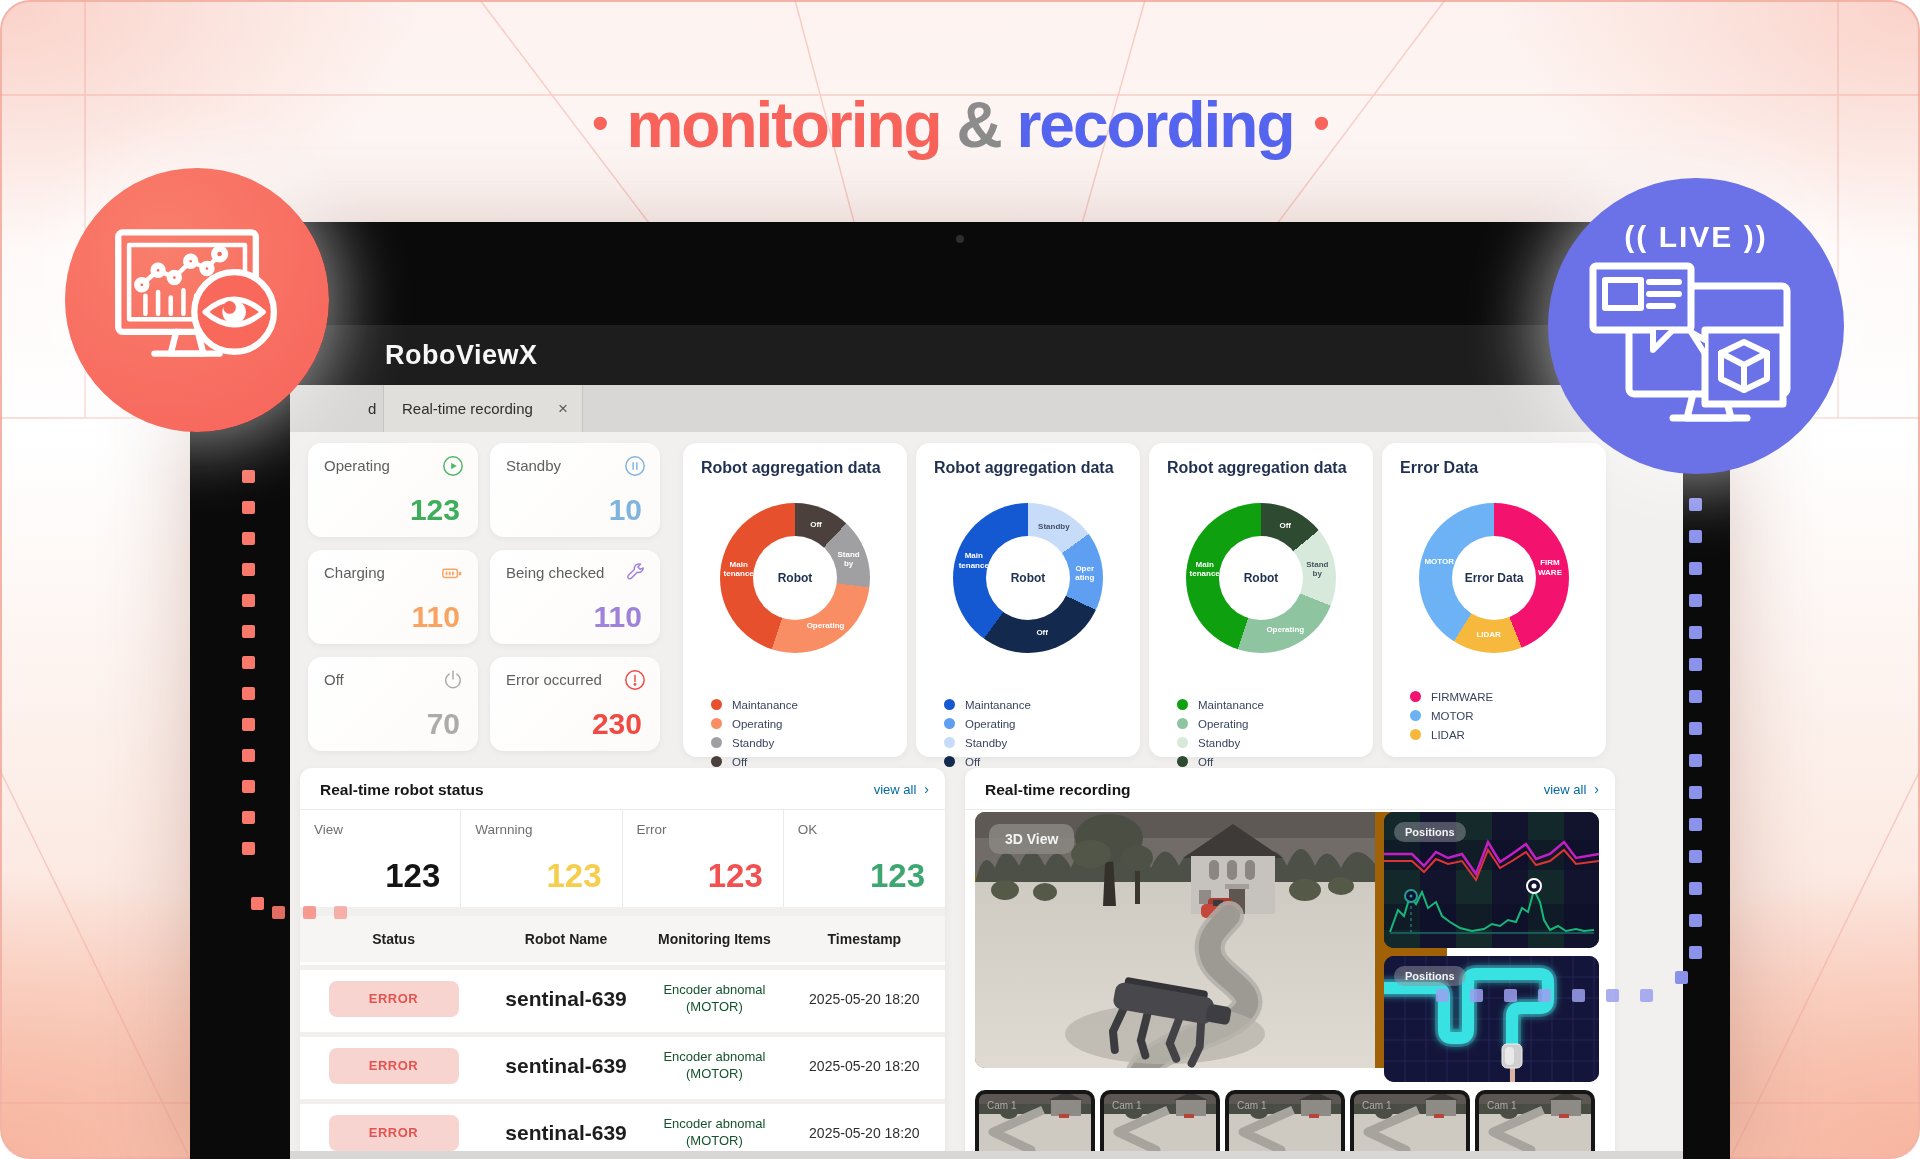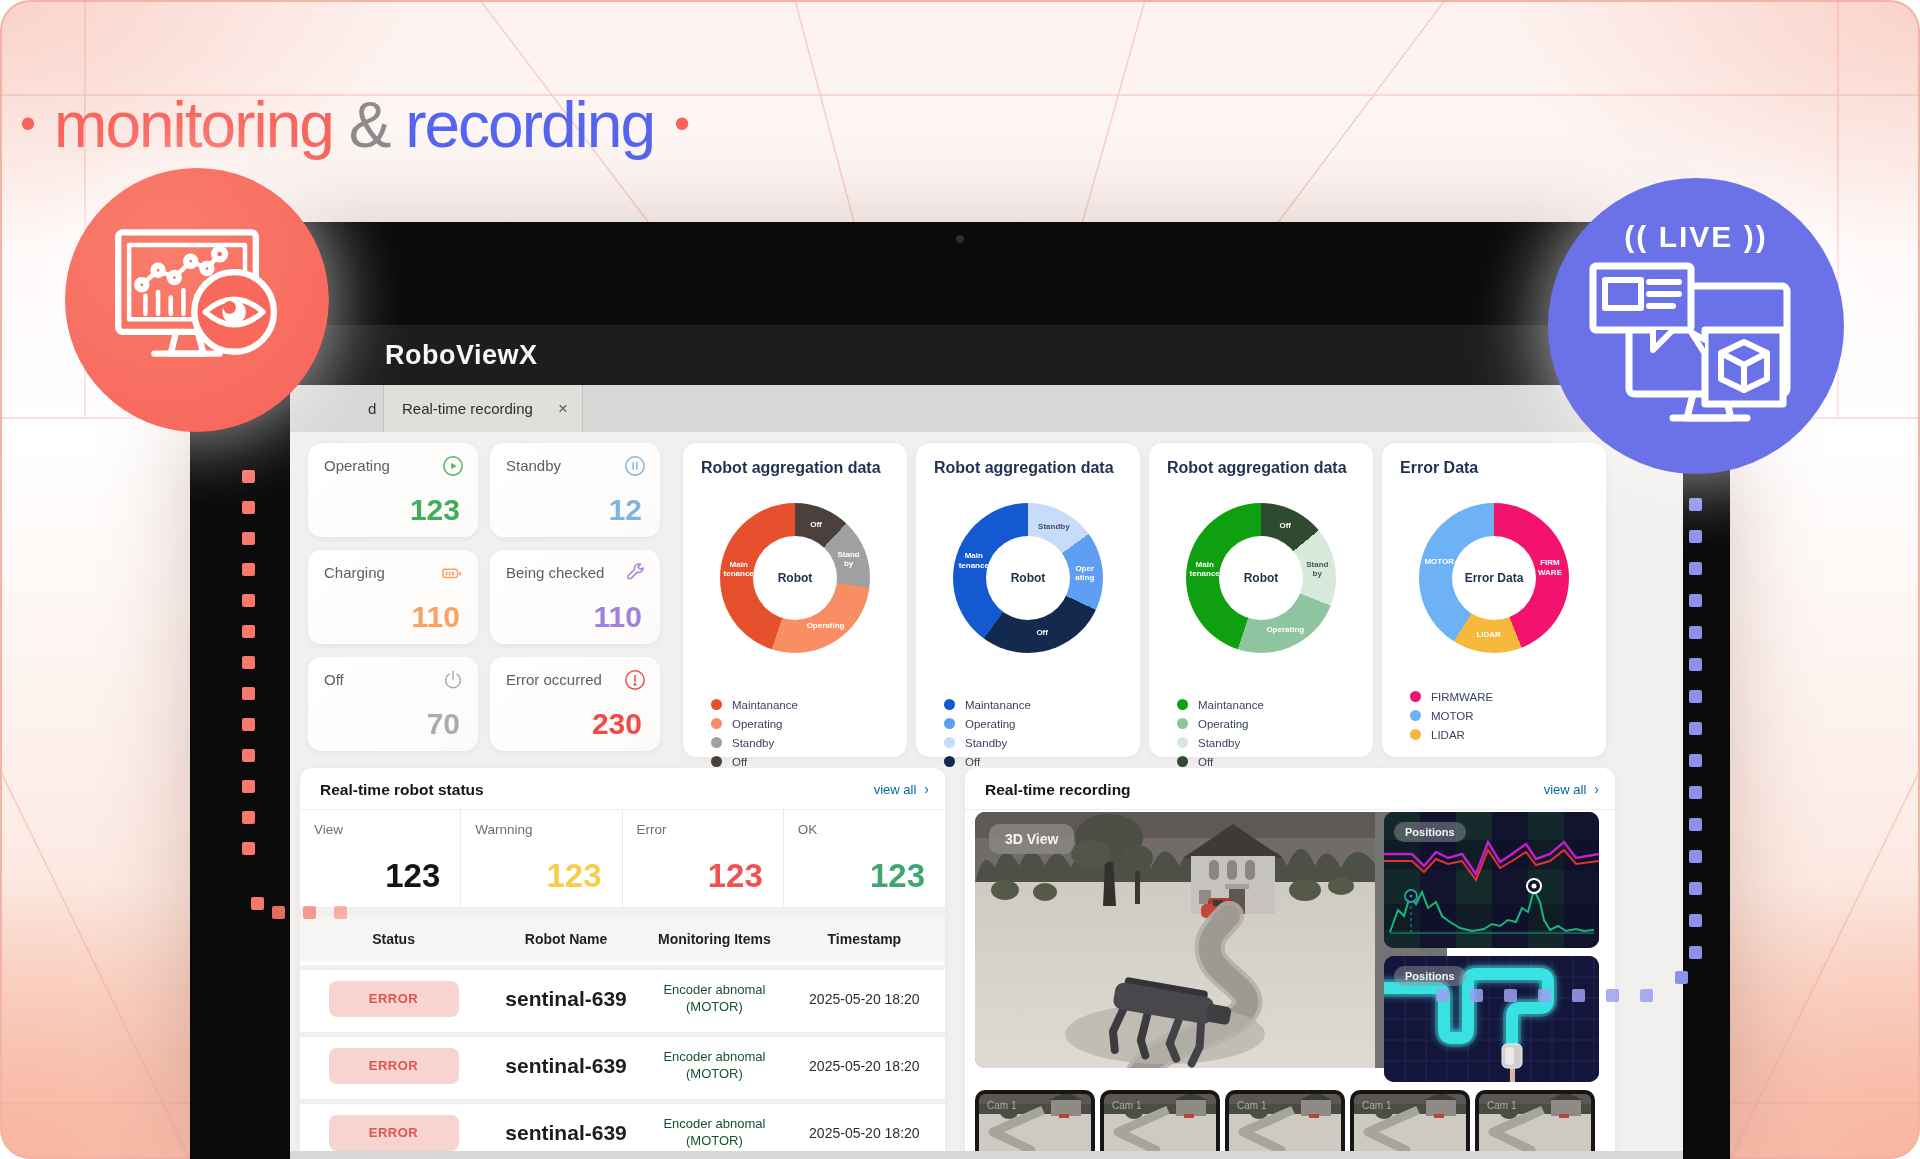--- a/index.html
+++ b/index.html
@@ -6,22 +6,22 @@
 body{width:1920px;height:1159px;font-family:"Liberation Sans",sans-serif;background:#fff}
 .canvas{position:relative;width:1920px;height:1159px;overflow:hidden;border-radius:30px;
  box-shadow:inset 0 0 0 2px #F3B3A7;
  background:
   radial-gradient(900px 520px at 0% 100%, #F7B59F 0%, rgba(247,181,159,0) 55%),
   radial-gradient(900px 520px at 100% 100%, #F7B59F 0%, rgba(247,181,159,0) 55%),
   radial-gradient(700px 420px at 0% 0%, #FAD2C9 0%, rgba(250,210,201,0) 60%),
   radial-gradient(700px 420px at 100% 0%, #FAD2C9 0%, rgba(250,210,201,0) 60%),
   linear-gradient(180deg,#FDF2EF 0%,#FFFFFF 38%,#FCEAE3 75%,#F9CEBE 100%);}
 .gridlines{position:absolute;inset:0;z-index:1}
-.page-title{position:absolute;top:88px;left:0;right:0;z-index:2;
- font-size:64px;font-weight:normal;letter-spacing:-2px;white-space:nowrap}
+.page-title{position:absolute;top:88px;left:0;right:0;text-align:center;z-index:2;
+ font-size:64px;font-weight:bold;letter-spacing:-2px;white-space:nowrap}
 .page-title .dot{font-size:46px;position:relative;top:-8px;margin:0 20px}
 
 .laptop{position:absolute;left:190px;top:222px;width:1540px;height:937px;z-index:10;
  background:#0A0A0A;border-radius:26px 26px 0 0;box-shadow:0 0 90px rgba(130,70,50,.28)}
 .camera{position:absolute;top:13px;left:766px;width:8px;height:8px;border-radius:50%;background:#2E2E2E}
 .screen{position:absolute;left:100px;right:47px;top:103px;bottom:0;background:#F1F0EE;overflow:hidden}
 .app-header{position:absolute;left:0;top:0;width:100%;height:68px;background:#1D1D1D}
 .app-header .logo{position:absolute;left:95px;top:0;line-height:60px;color:#F7F7F7;font-size:27px;font-weight:bold;letter-spacing:.5px}
 .tab-bar{position:absolute;left:0;top:60px;width:100%;height:47px;background:#D8D7D5}
 .tab-partial{position:absolute;left:78px;top:0;line-height:47px;font-size:15px;color:#2E2E2E}
@@ -62,21 +62,21 @@
 .tgap{position:absolute;left:0;top:140px;width:100%;height:8px;background:#F1F0EE}
 .thead{position:absolute;left:0;top:148px;width:100%;height:46px;background:#F6F5F3;display:grid;grid-template-columns:29% 24.5% 21.5% 25%;align-items:center}
 .thead div{text-align:center;font-size:14px;font-weight:bold;color:#1F1F1F}
 .trow{position:absolute;left:0;width:100%;height:62px;background:#fff;display:grid;grid-template-columns:29% 24.5% 21.5% 25%;align-items:center;border-top:5px solid #F1F0EE}
 .trow .cell{text-align:center}
 .badge-error{display:inline-block;width:130px;height:36px;line-height:36px;border-radius:8px;background:#F8D4D1;color:#E25450;font-size:13px;font-weight:bold;letter-spacing:.5px}
 .rname{font-size:21px;font-weight:bold;color:#1D1D1D}
 .ritem{font-size:13px;color:#14532d;line-height:1.25}
 .rtime{font-size:14px;color:#2E2E2E}
 
-.scene{position:absolute;left:10px;top:44px;width:472px;height:256px;border-radius:10px;overflow:hidden;background:#737373}
+.scene{position:absolute;left:10px;top:44px;width:472px;height:256px;border-radius:10px;overflow:hidden;background:#a16207}
 .chip{position:absolute;background:rgba(140,138,132,.8);color:#F4F4F2;font-weight:bold;border-radius:10px}
 .chip-3d{left:14px;top:12px;font-size:14px;padding:7px 16px}
 .chip-pos{left:10px;top:10px;font-size:11px;padding:4px 11px;background:rgba(145,145,155,.5);z-index:3}
 .posi{position:absolute;left:419px;width:215px;border-radius:10px;overflow:hidden}
 .posi1{top:44px;height:136px;background:#12142E}
 .posi2{top:188px;height:126px;background:#14153A}
 .strip{position:absolute;left:10px;top:322px;width:630px;height:100px;display:flex;gap:5px}
 .frame{position:relative;width:120px;height:100px;background:#161616;border-radius:10px;padding:4px;flex:none}
 .frame .fwrap{width:112px;height:92px;border-radius:6px;overflow:hidden}
 .frame .cam{position:absolute;left:12px;top:10px;font-size:10px;color:rgba(205,202,196,.75)}
@@ -145,21 +145,21 @@
       </div>
       <div class="scard" style="left:200px;top:118px">
         <span class="slabel">Standby</span>
         <span class="sicon">
           <svg width="22" height="22" viewBox="0 0 24 24" fill="none" stroke="#7FB4DF" stroke-width="1.6">
               <circle cx="12" cy="12" r="10"></circle>
               <line x1="10" y1="8" x2="10" y2="16"></line>
               <line x1="14" y1="8" x2="14" y2="16"></line>
             </svg>
         </span>
-        <span class="svalue" style="color: rgb(127, 180, 223);">12</span>
+        <span class="svalue" style="color: rgb(127, 180, 223);">10</span>
       </div>
       <div class="scard" style="left:18px;top:225px">
         <span class="slabel">Charging</span>
         <span class="sicon">
           <svg width="24" height="22" viewBox="0 0 24 24" fill="none" stroke="#F9A362" stroke-width="1.6">
               <rect x="2" y="8" width="16" height="9" rx="2.5"></rect>
               <rect x="5" y="10.5" width="2" height="4" fill="#F9A362" stroke="none"></rect>
               <rect x="8.5" y="10.5" width="2" height="4" fill="#F9A362" stroke="none"></rect>
               <rect x="12" y="10.5" width="2" height="4" fill="#F9A362" stroke="none"></rect>
               <rect x="19.5" y="10.5" width="2.5" height="4" rx="1" fill="#F9A362" stroke="none"></rect>

